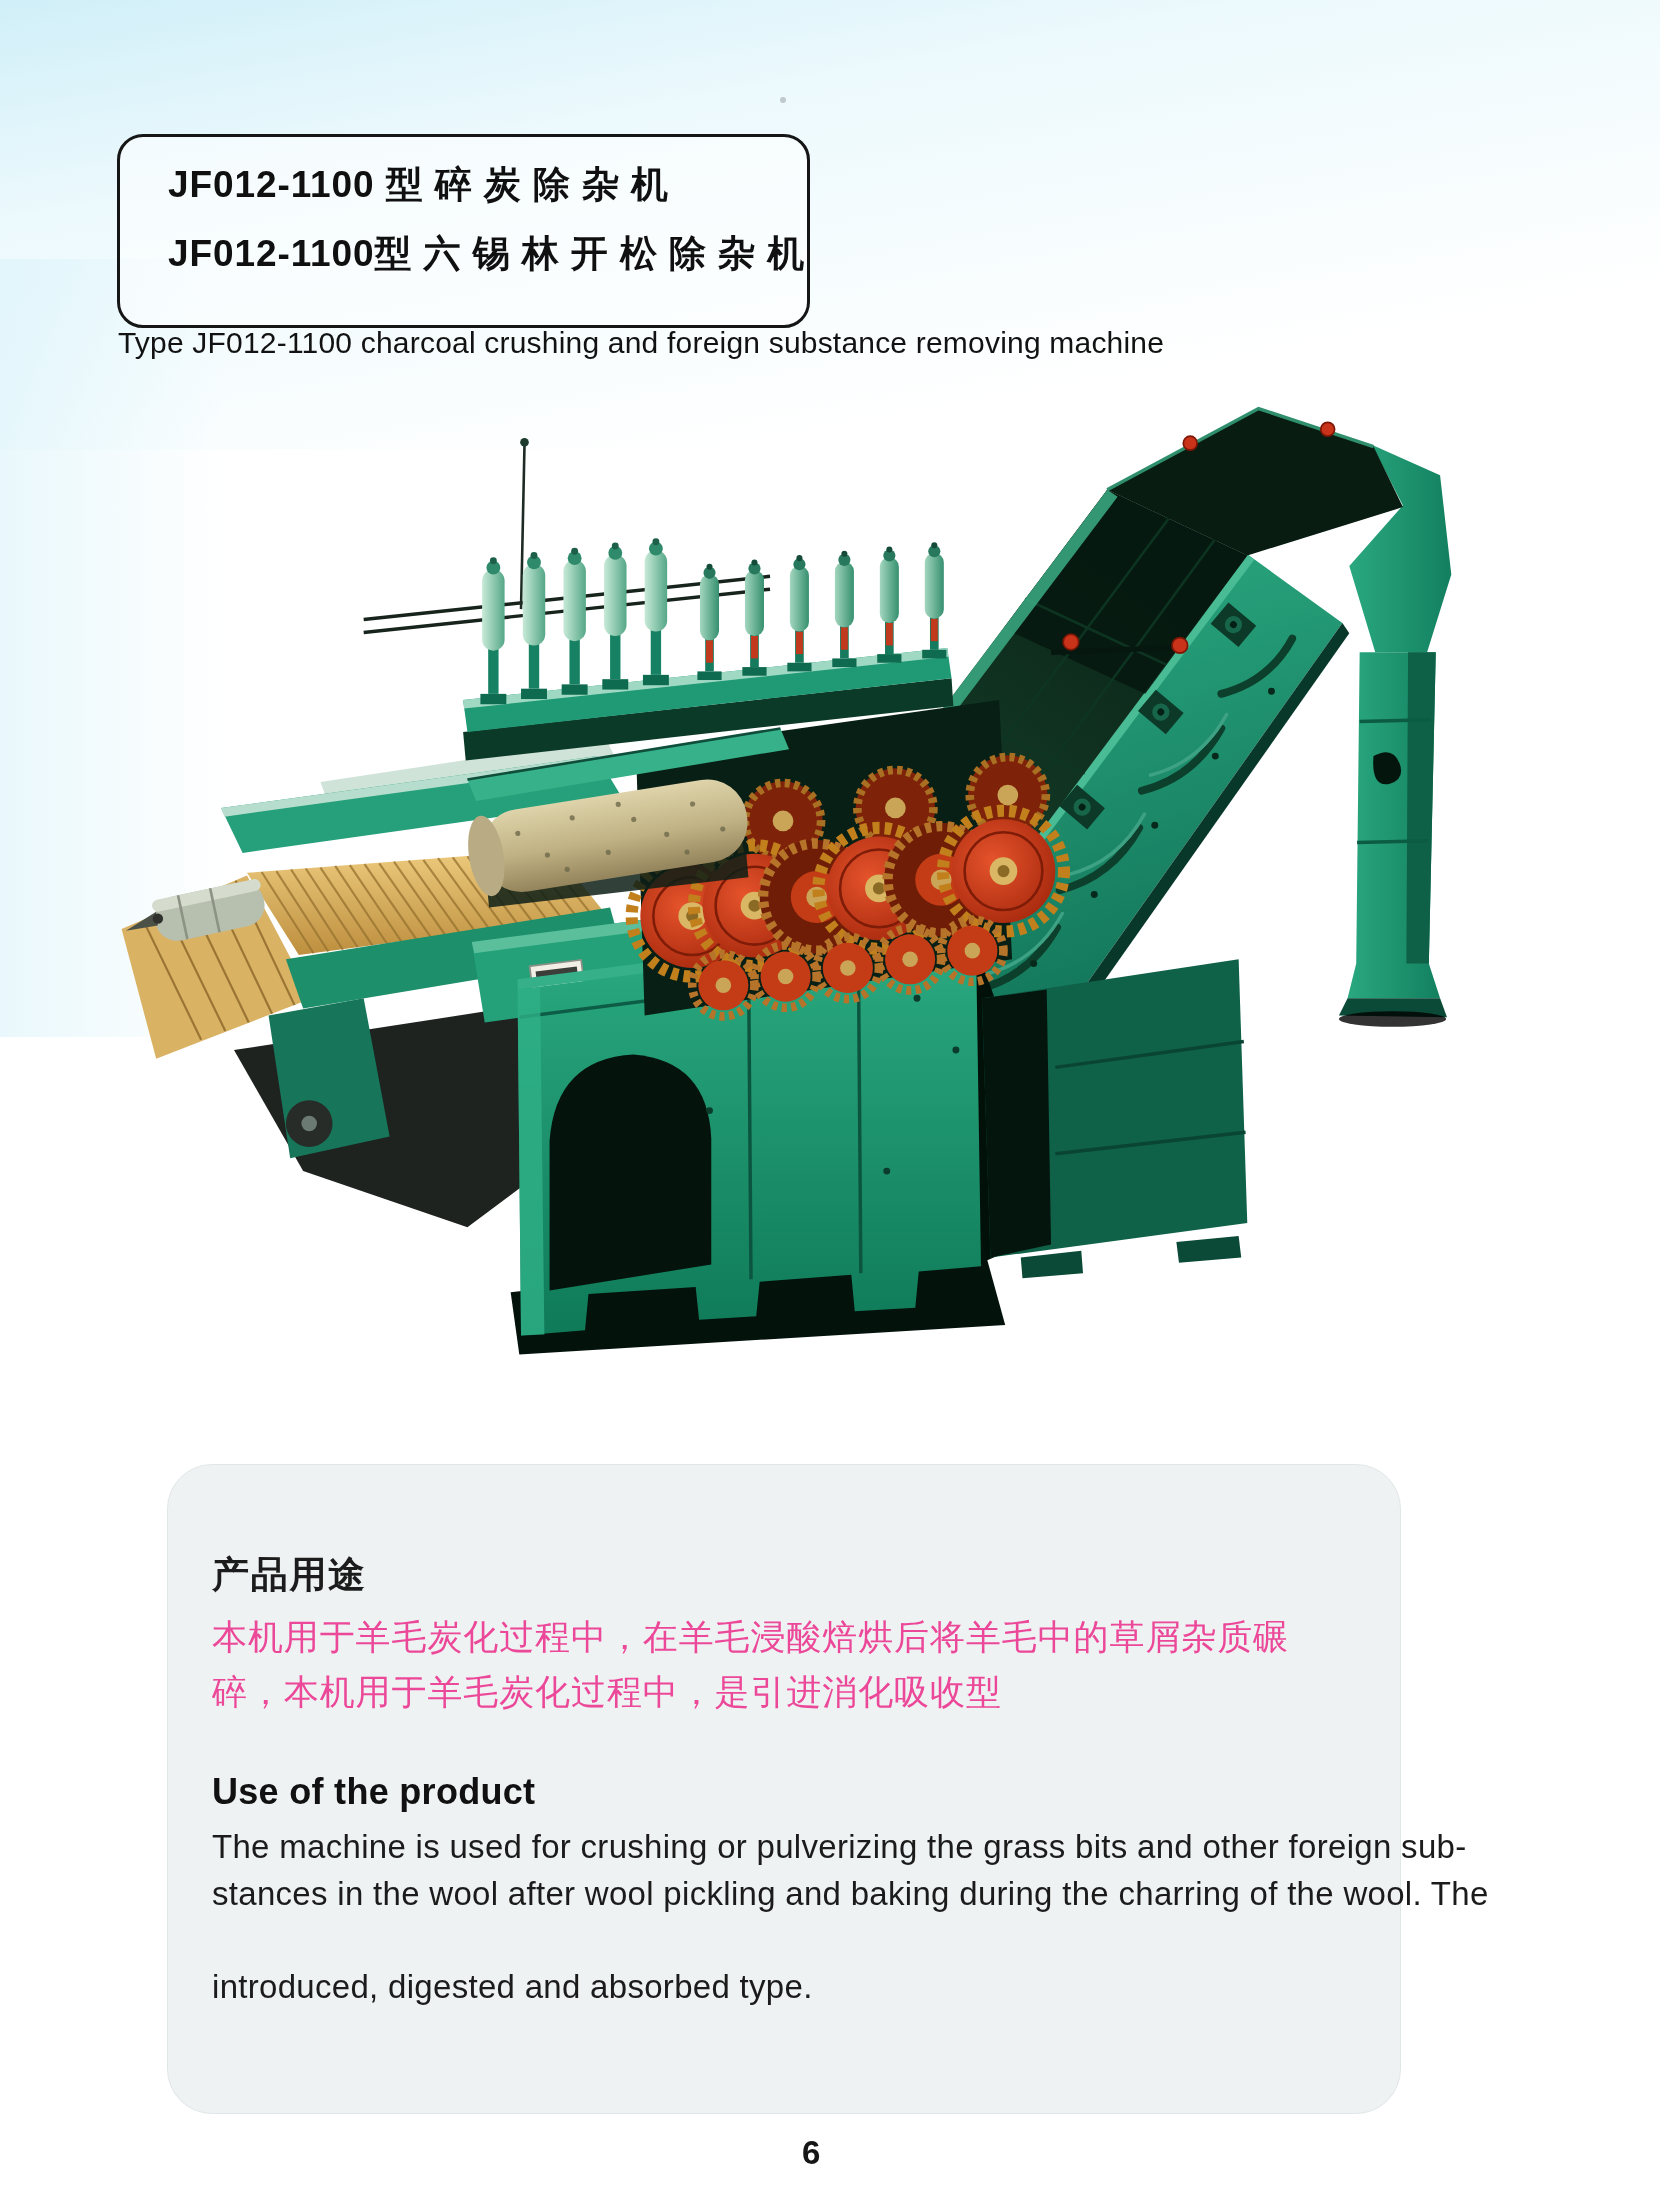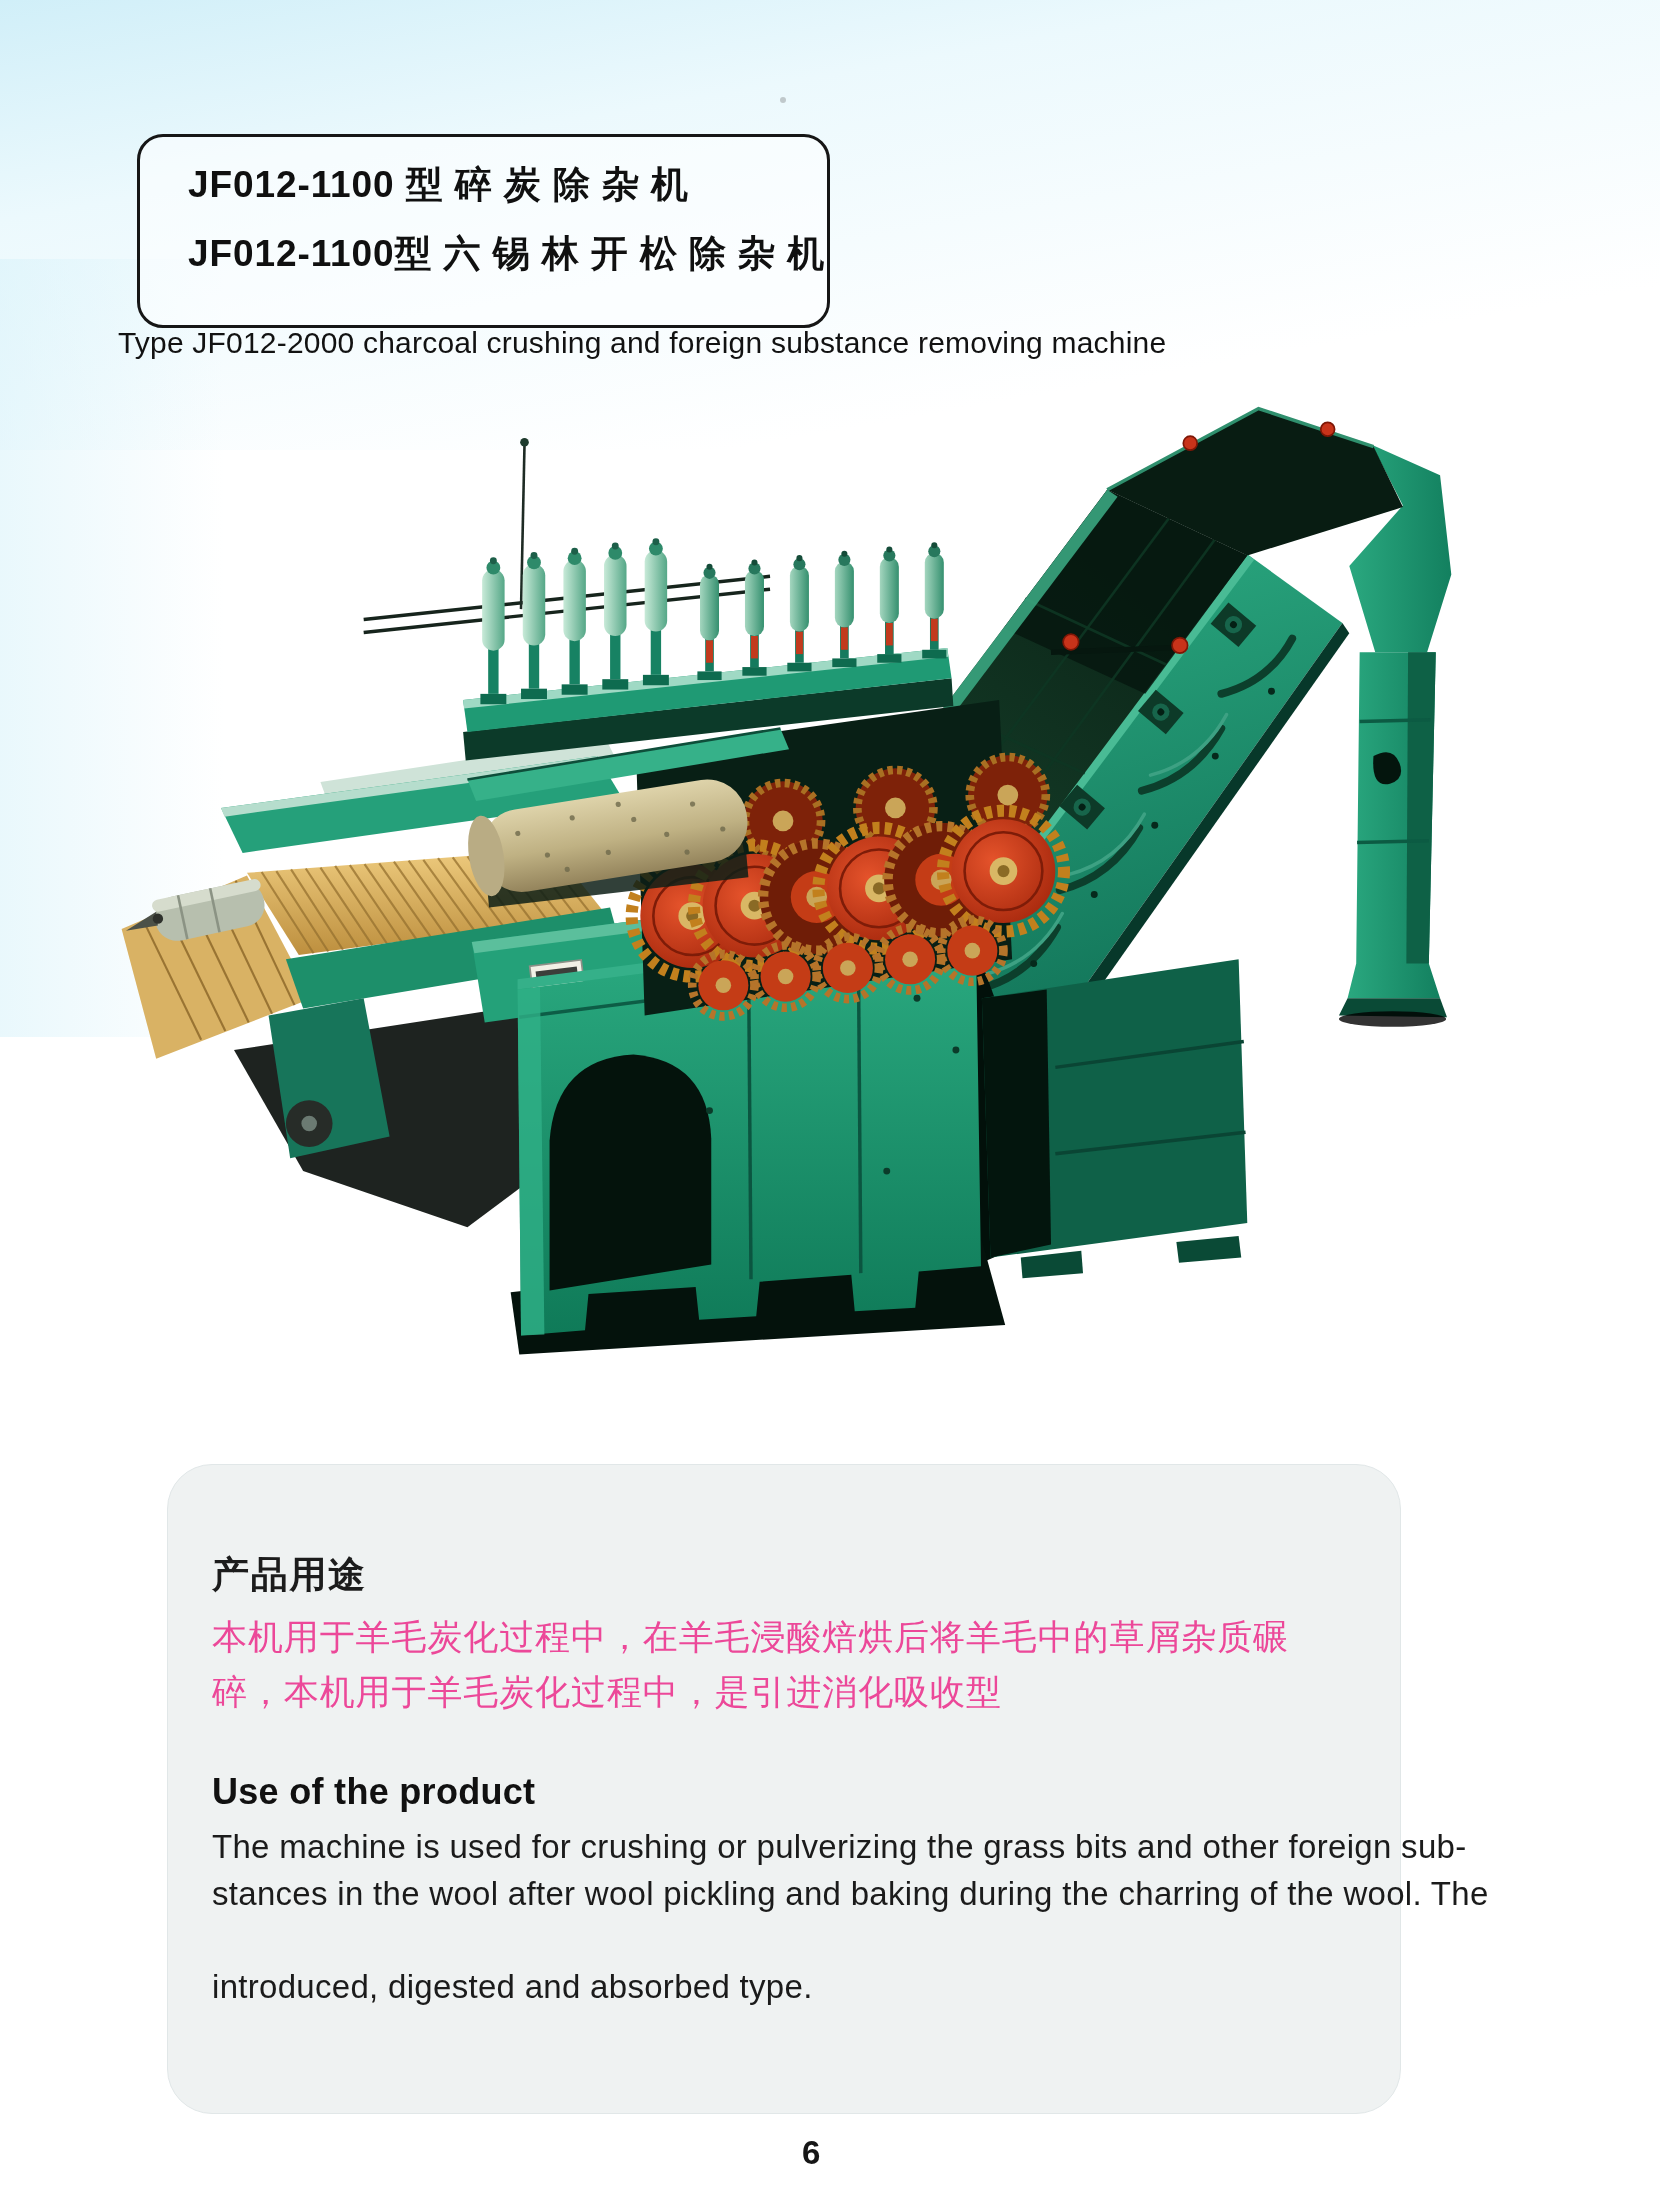--- a/index.html
+++ b/index.html
@@ -16,21 +16,20 @@
     position:absolute;left:0;top:259px;width:225px;height:778px;
     background:linear-gradient(90deg, rgba(215,242,250,0.55), rgba(255,255,255,0));
     pointer-events:none;
   }
   .dot-mark{position:absolute;left:780px;top:97px;width:6px;height:6px;border-radius:50%;background:#9aa0a2;opacity:.55;}
   
   .title-box{
     position:absolute;left:117px;top:134px;width:693px;height:194px;
     border:3.5px solid #161616;border-radius:26px;background:rgba(255,255,255,0.55);
     box-sizing:border-box;
-    margin-left:20px;
   }
   .title-line{position:absolute;left:48px;white-space:nowrap;font-weight:bold;font-size:37px;color:#101010;letter-spacing:0.9px;}
   .title-line.l1{top:22.5px;}
   .title-line.l2{top:92px;}
   
   .subtitle{position:absolute;left:118px;top:314px;font-size:30px;line-height:58px;color:#121212;white-space:nowrap;letter-spacing:0.2px;}
   
   .info-panel{
     position:absolute;left:167px;top:1464px;width:1234px;height:650px;
     background:#eff2f2;border:1.7px solid #e1e7e8;border-radius:45px;box-sizing:border-box;
@@ -60,21 +59,21 @@
 <div id="page">
   <div id="sky"></div>
   <div id="left-tint"></div>
   <div class="dot-mark"></div>
 
   <div class="title-box">
     <div class="title-line l1">JF012-1100 型 碎 炭 除 杂 机</div>
     <div class="title-line l2">JF012-1100型 六 锡 林 开 松 除 杂 机</div>
   </div>
 
-  <div class="subtitle" style="top:314px">Type JF012-2000 charcoal crushing and foreign substance removing machine</div>
+  <div class="subtitle" style="top:314px">Type JF012-1100 charcoal crushing and foreign substance removing machine</div>
 
   <div class="machine-wrap">
     <svg width="1358" height="964" viewBox="0 0 1570 1115" xmlns="http://www.w3.org/2000/svg">
       <defs>
         <linearGradient id="gBody" x1="0" y1="0" x2="0" y2="1">
           <stop offset="0" stop-color="#2bab81"></stop>
             <stop offset="1" stop-color="#0f7a58"></stop>
         </linearGradient>
         <linearGradient id="gSide" x1="0" y1="0" x2="0.25" y2="1">
           <stop offset="0" stop-color="#2cab82"></stop>

